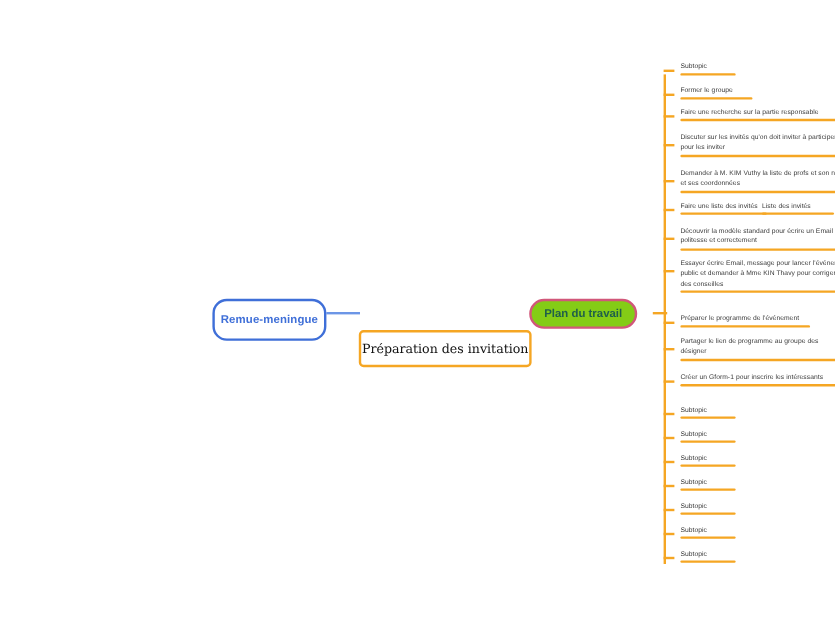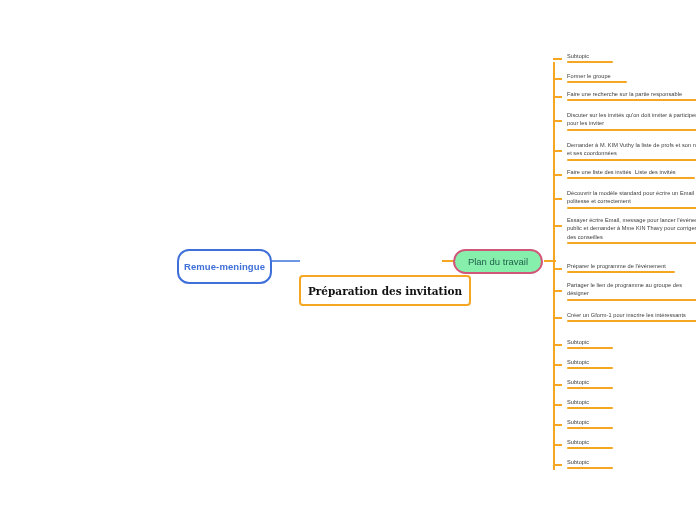--- a/index.html
+++ b/index.html
@@ -39,42 +39,42 @@
     border-radius: 12px;
     background: #ffffff;
     color: #3f6fd8;
     font-size: 9.5px;
     font-weight: bold;
     letter-spacing: .1px;
   }
   .node-center {
     left: 299px;
     top: 245px;
-    width: 172px;
+    width: 144px;
     height: 31px;
     border: 2px solid #f5a623;
     border-radius: 4px;
     background: #ffffff;
     color: #111111;
     font-family: "DejaVu Serif", serif;
     font-size: 10.5px;
-    font-weight: bold;
+    font-weight: normal;
     margin-top: 30px;
   }
   .node-plan {
-    left: 453px;
+    left: 441px;
     top: 249px;
     width: 90px;
     height: 25px;
     border: 2px solid #d1577a;
     border-radius: 13px;
-    background: #86efac;
+    background: #84cc16;
     color: #1f5f4a;
     font-size: 9.5px;
-    font-weight: normal;
+    font-weight: bold;
   }
 
   
   .link {
     position: absolute;
     height: 2px;
   }
   .link-blue {
     left: 272px;
     top: 260px;

